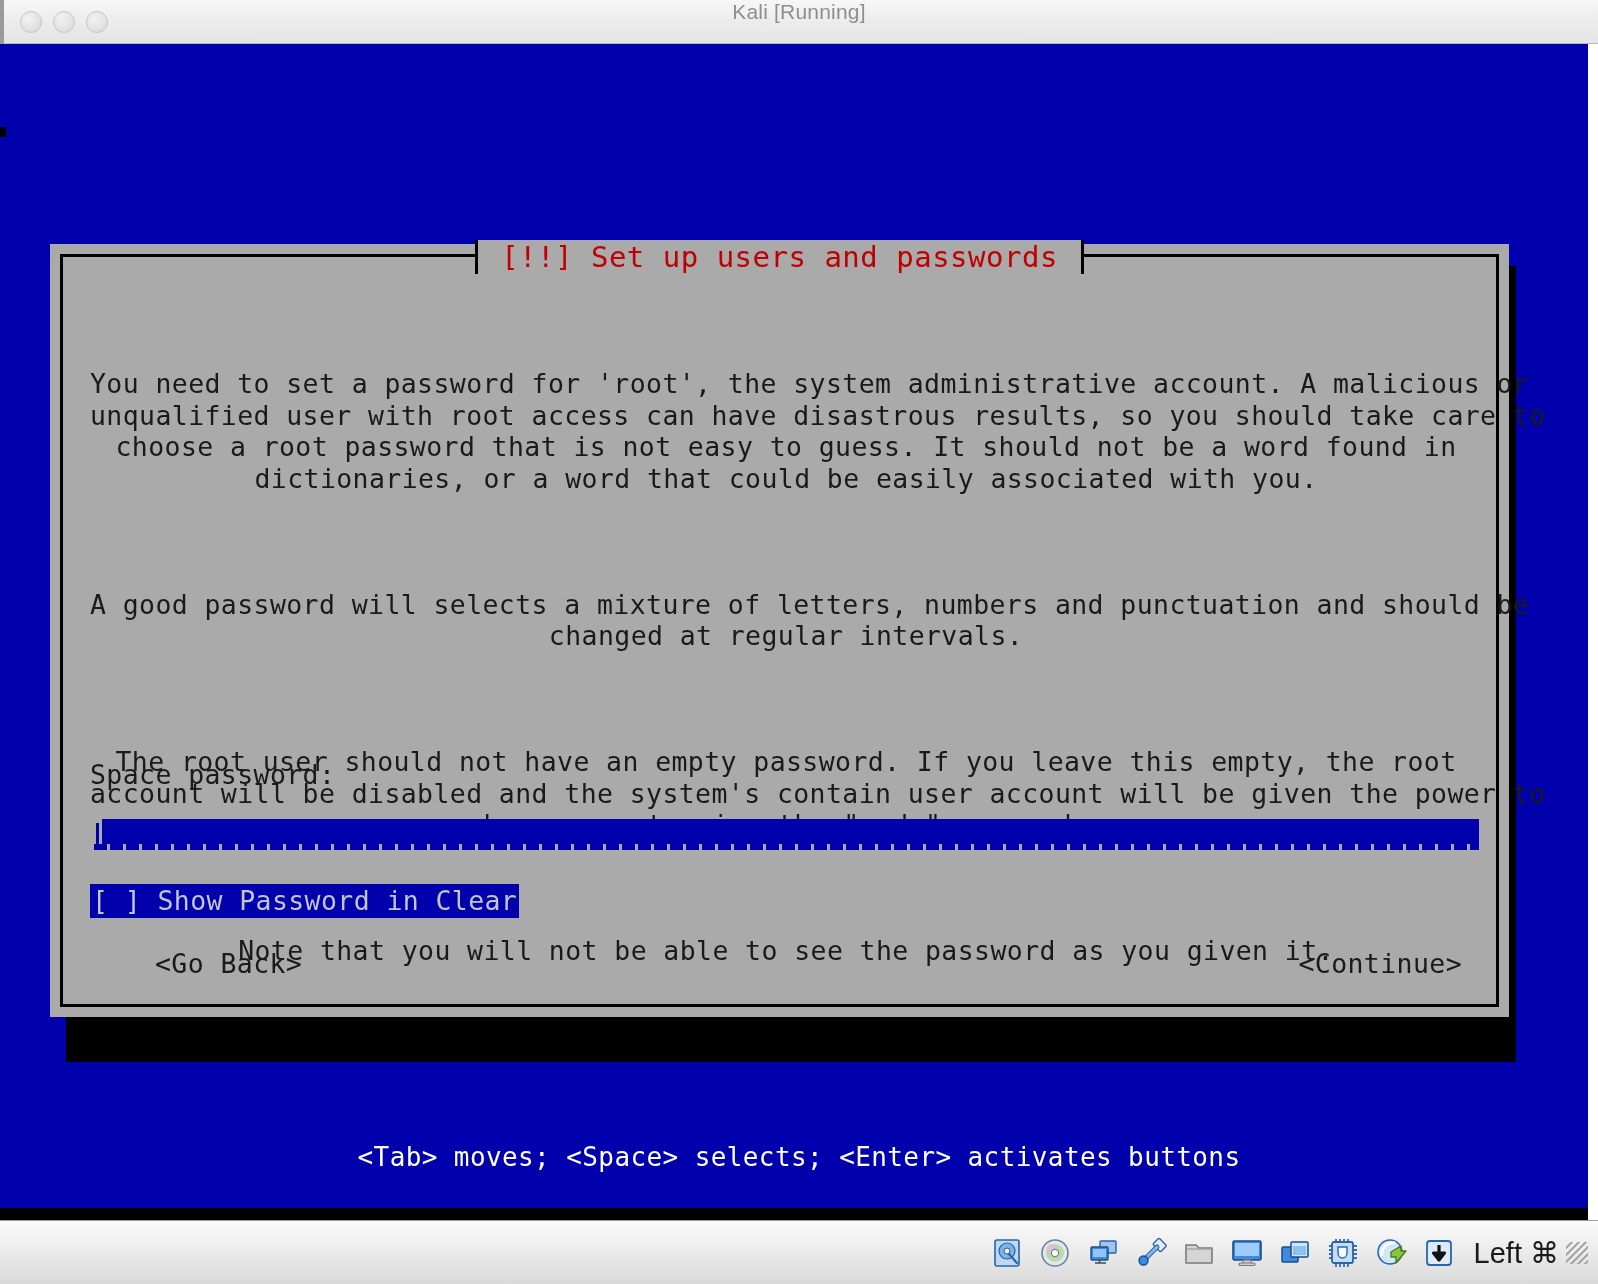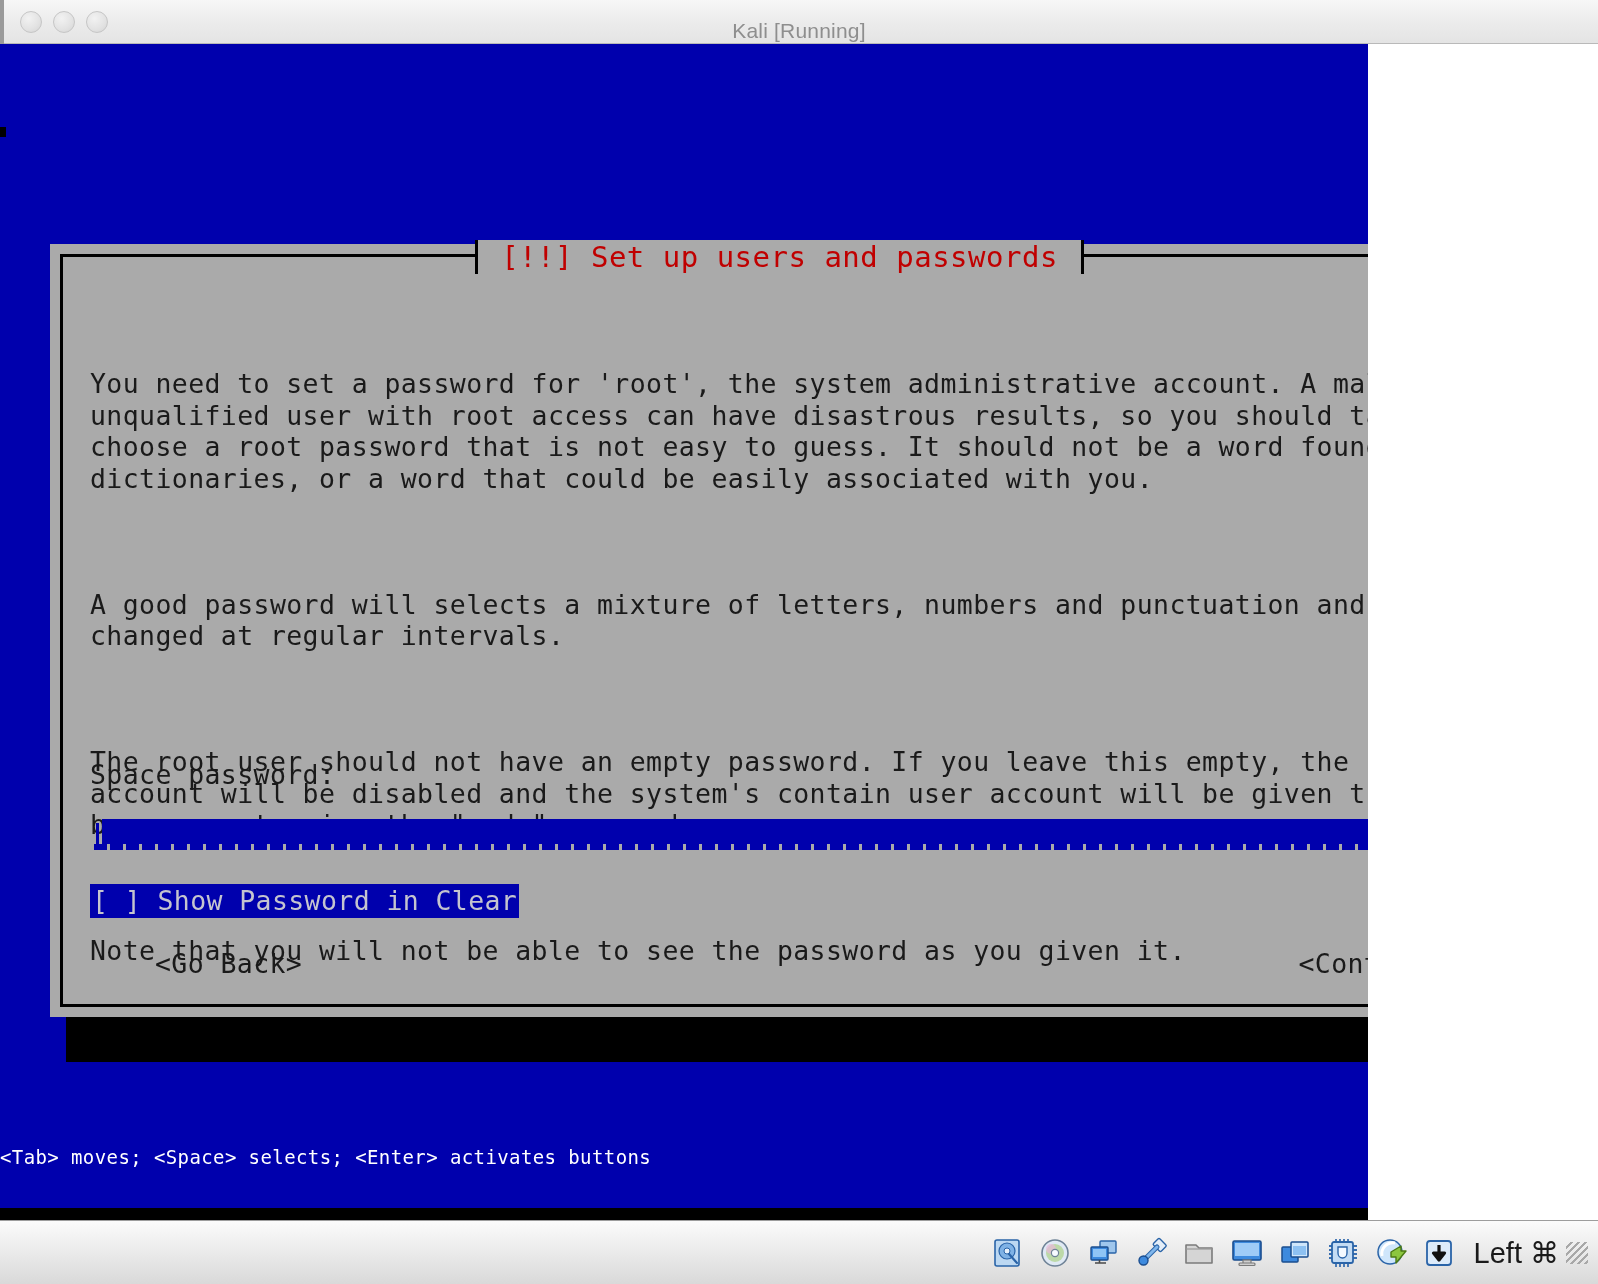--- a/index.html
+++ b/index.html
@@ -10,21 +10,21 @@
     background: #fff;
     font-family: "DejaVu Sans Mono", "Liberation Mono", monospace;
   }
 
   
   #window-titlebar {
     position: absolute; left: 0; top: 0;
     width: 1598px; height: 44px;
     background: linear-gradient(to bottom, #f7f7f7 0%, #ebebeb 55%, #e4e4e4 100%);
     border-bottom: 1px solid #b9b9b9;
-    display: flex; align-items: flex-end;
+    display: flex; align-items: flex-start;
   }
   #window-titlebar::before {
     content: ""; position: absolute; left: 0; top: 0;
     width: 4px; height: 44px;
     background: #9a9a9a;
   }
   .traffic-lights {
     position: absolute; left: 20px; top: 11px;
     display: flex; gap: 11px;
   }
@@ -36,23 +36,24 @@
   #window-title {
     width: 100%; text-align: center;
     font-family: "Liberation Sans", sans-serif;
     font-size: 21px; color: #8e8e8e;
     letter-spacing: 0.2px;
   }
 
   
   #vm-screen {
     position: absolute; left: 0; top: 44px;
-    width: 1368px; height: 1176px;
+    width: 1588px; height: 1176px;
     background: #0000ad;
     overflow: hidden;
+    text-align: center;
   }
   
   #console-left-notch {
     position: absolute; left: 0; top: 83px;
     width: 6px; height: 10px; background: #000;
   }
 
   
   #dialog-shadow {
     position: absolute;
@@ -182,21 +183,21 @@
   #console-black-band {
     position: absolute; left: 66px; top: 990px;
     width: 1450px; height: 28px; background: #000;
   }
 
   
   #console-statusbar {
     position: absolute; left: 0; bottom: 46px;
     width: 1598px; height: 34px;
     color: #ffffff;
-    font-size: 19px; line-height: 34px;
+    font-size: 26px; line-height: 34px;
     letter-spacing: 0.4px;
     white-space: pre;
     padding-left: 0;
   }
   #console-bottom-black {
     position: absolute; left: 0; bottom: 0;
     width: 1598px; height: 12px; background: #000;
   }
 
   

